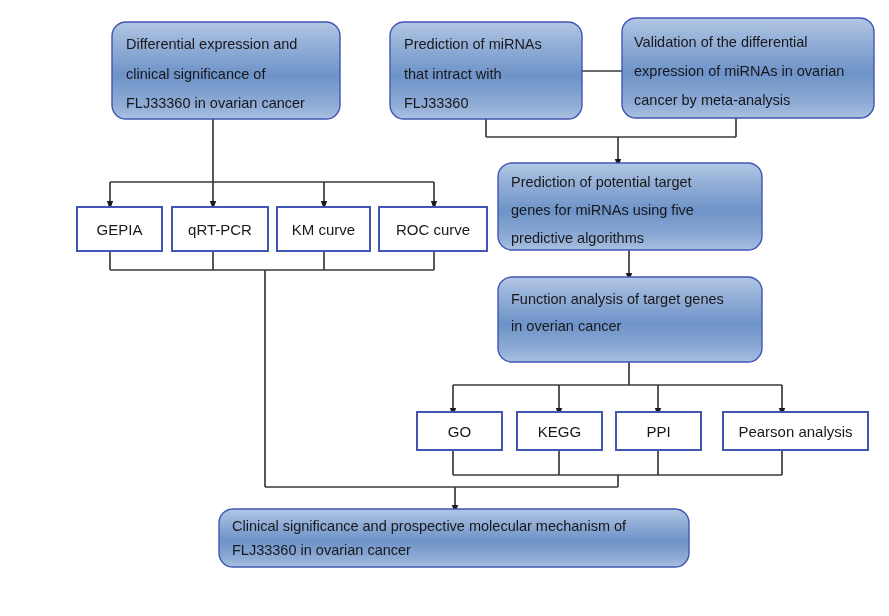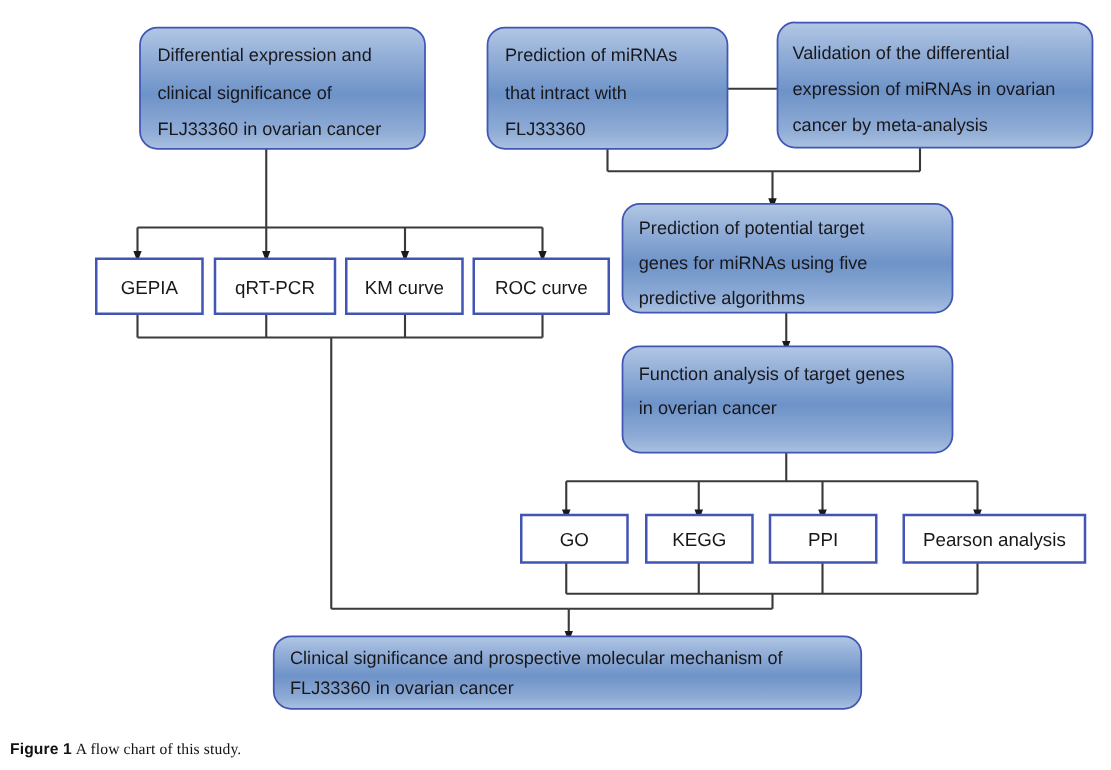--- a/index.html
+++ b/index.html
@@ -184,17 +184,14 @@
     <g>
       <rect x="616" y="412" width="85" height="38" fill="#ffffff" stroke="#4156b4" stroke-width="2"></rect>
       <text class="node-text-small" x="658.5" y="437" text-anchor="middle">PPI</text>
     </g>
     <g>
       <rect x="723" y="412" width="145" height="38" fill="#ffffff" stroke="#4156b4" stroke-width="2"></rect>
       <text class="node-text-small" x="795.5" y="437" text-anchor="middle">Pearson analysis</text>
     </g>
   </svg>
 
-  <div class="caption">
-    <b>Figure 1</b><span>&nbsp;</span><span>A flow chart of this study.</span>
-  </div>
 
 </div>
 
 </body></html>

